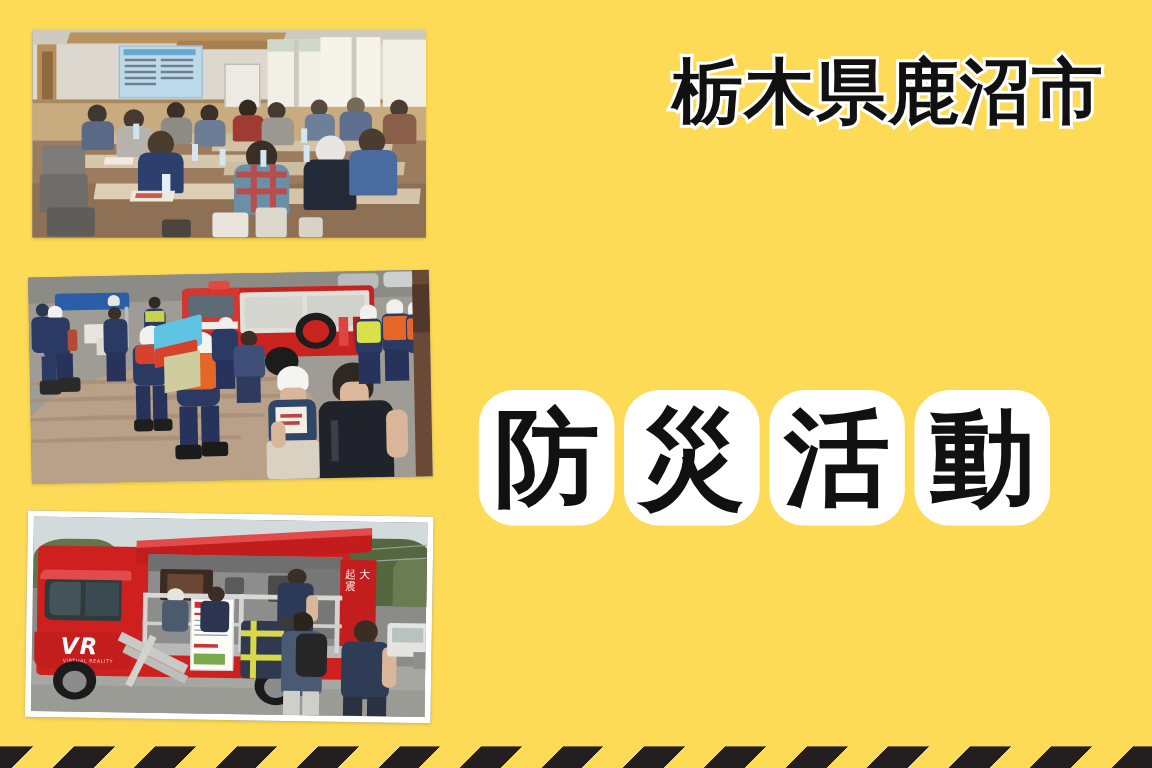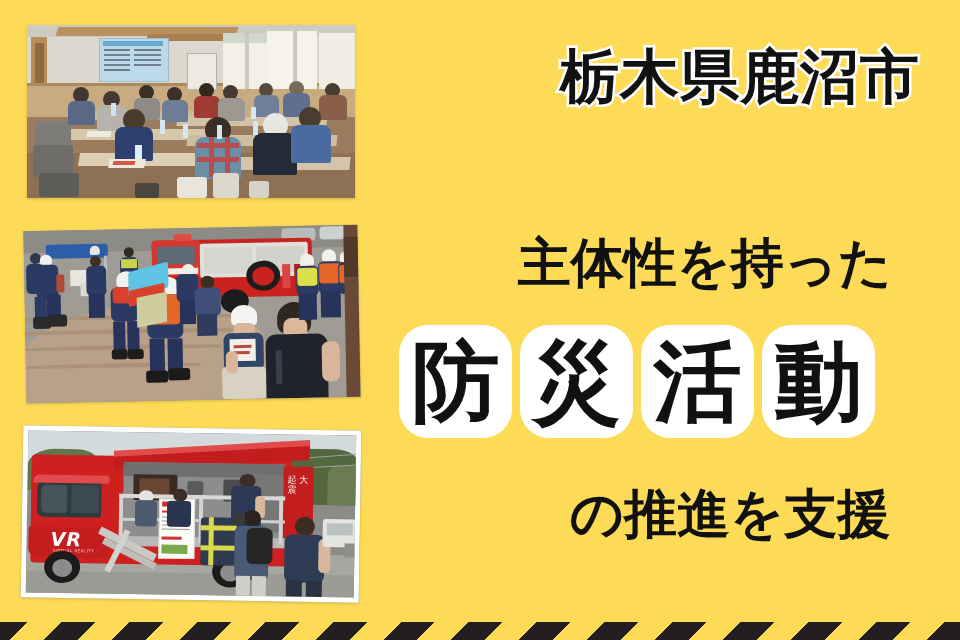--- a/index.html
+++ b/index.html
@@ -410,26 +410,24 @@
       <div class="sh" style="left:300px;top:88px;width:26px;height:12px;background:#b9c1c1;"></div>
       <div class="sh" style="left:318px;top:108px;width:14px;height:14px;background:#8f8f8b;"></div>
     </div>
   </div>
 
   <div class="rt" id="headline-city">
     <span class="inner">栃木県鹿沼市</span>
   </div>
 
 
-  <div class="rt" id="line-initiative">主体性を持った</div>
 
   <div id="boxed-row">
     <div class="charbox">防</div>
     <div class="charbox">災</div>
     <div class="charbox">活</div>
     <div class="charbox">動</div>
   </div>
 
-  <div class="rt" id="line-support">の推進を支援</div>
 
   <div id="hazard-stripe"></div>
 
 </div>
 
 </body></html>

